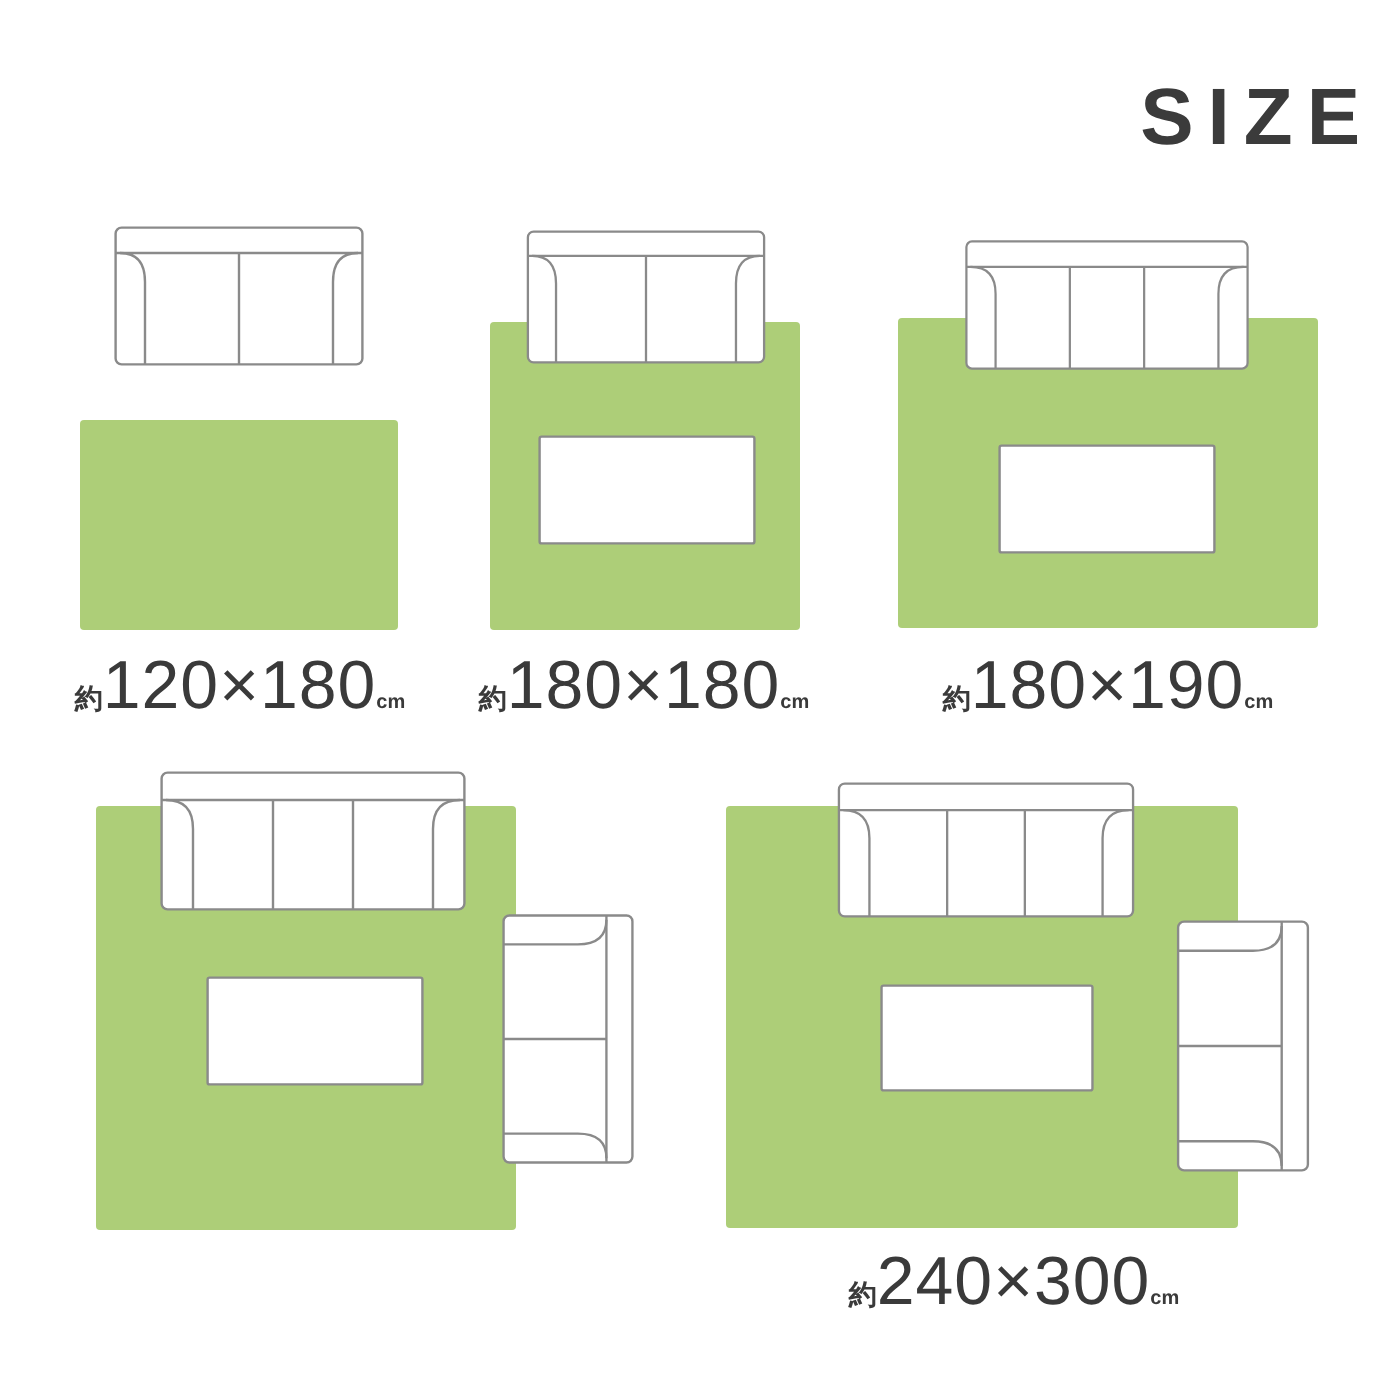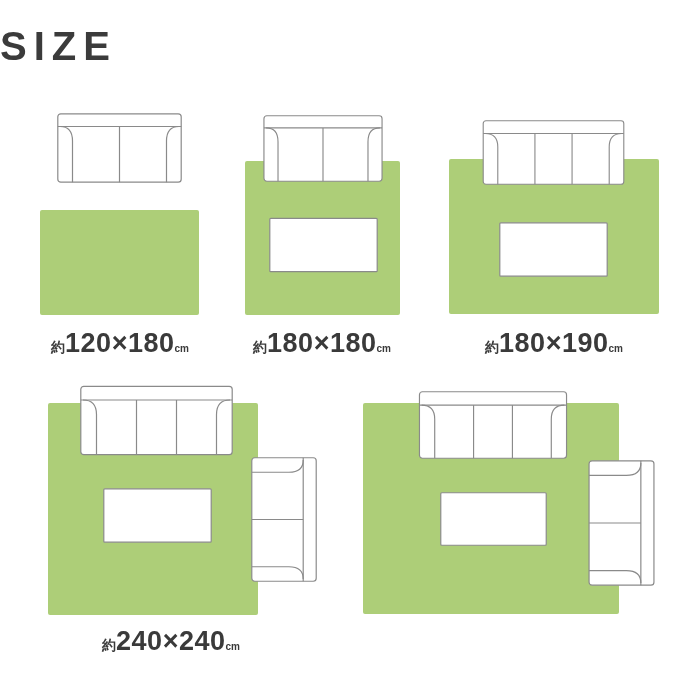--- a/index.html
+++ b/index.html
@@ -1,33 +1,33 @@
 <!DOCTYPE html>
 <html><head>
 <meta charset="utf-8">
 <style>
   html,body{margin:0;padding:0;background:#ffffff;}
   .canvas{
     position:relative;width:700px;height:700px;background:#ffffff;overflow:hidden;
     font-family:"Liberation Sans", sans-serif;
   }
   .title{
-    position:absolute;top:24px;left:0;right:0;margin:0;
-    text-align:left;font-size:40px;font-weight:700;letter-spacing:7px;
+    position:absolute;top:24px;left:0;right:0;margin:13px;
+    text-align:right;font-size:40px;font-weight:700;letter-spacing:7px;
     color:#3b3b3b;
   }
   .tile{position:absolute;inset:0;pointer-events:none;}
   .abs{position:absolute;}
   .rug{position:absolute;border-radius:2px;}
   .label{
     position:absolute;text-align:center;color:#3a3a3a;white-space:nowrap;
     line-height:30px;
   }
   .approx{font-size:14px;font-weight:700;}
-  .dims{font-size:27px;font-weight:700;letter-spacing:0.5px;}
+  .dims{font-size:34px;font-weight:400;letter-spacing:0.5px;}
   .unit{font-size:10px;font-weight:700;}
   .svgdefs{position:absolute;width:0;height:0;overflow:hidden;}
 </style>
 </head>
 <body>
 
 <div class="canvas">
 
   <svg class="svgdefs" aria-hidden="true">
     <defs>
@@ -107,31 +107,31 @@
     <div class="rug" style="left:48px;top:403px;width:210px;height:212px;background:#adce78"></div>
     <svg class="abs" style="left:80px;top:384px" width="153" height="73" preserveAspectRatio="none">
         <use href="#sofa-h3"></use>
       </svg>
     <svg class="abs" style="left:251px;top:456px" width="66" height="127" preserveAspectRatio="none">
         <use href="#sofa-v2"></use>
       </svg>
     <svg class="abs" style="left:103px;top:488px" width="109" height="55" preserveAspectRatio="none">
         <use href="#low-table"></use>
       </svg>
-    <div class="label" style="left:71px;top:626px;width:200px">
-      <span class="approx">約</span><span class="dims">240×240</span><span class="unit">cm</span>
-    </div>
   </div>
 
   <div class="tile">
     <div class="rug" style="left:363px;top:403px;width:256px;height:211px;background:#adce78"></div>
     <svg class="abs" style="left:417px;top:391px" width="152" height="68" preserveAspectRatio="none">
         <use href="#sofa-h3"></use>
       </svg>
     <svg class="abs" style="left:588px;top:460px" width="67" height="126" preserveAspectRatio="none">
         <use href="#sofa-v2"></use>
       </svg>
     <svg class="abs" style="left:439px;top:492px" width="109" height="54" preserveAspectRatio="none">
         <use href="#low-table"></use>
       </svg>
+    <div class="label" style="left:407px;top:626px;width:200px">
+      <span class="approx">約</span><span class="dims">240×300</span><span class="unit">cm</span>
+    </div>
   </div>
 
 </div>
 
 </body></html>

